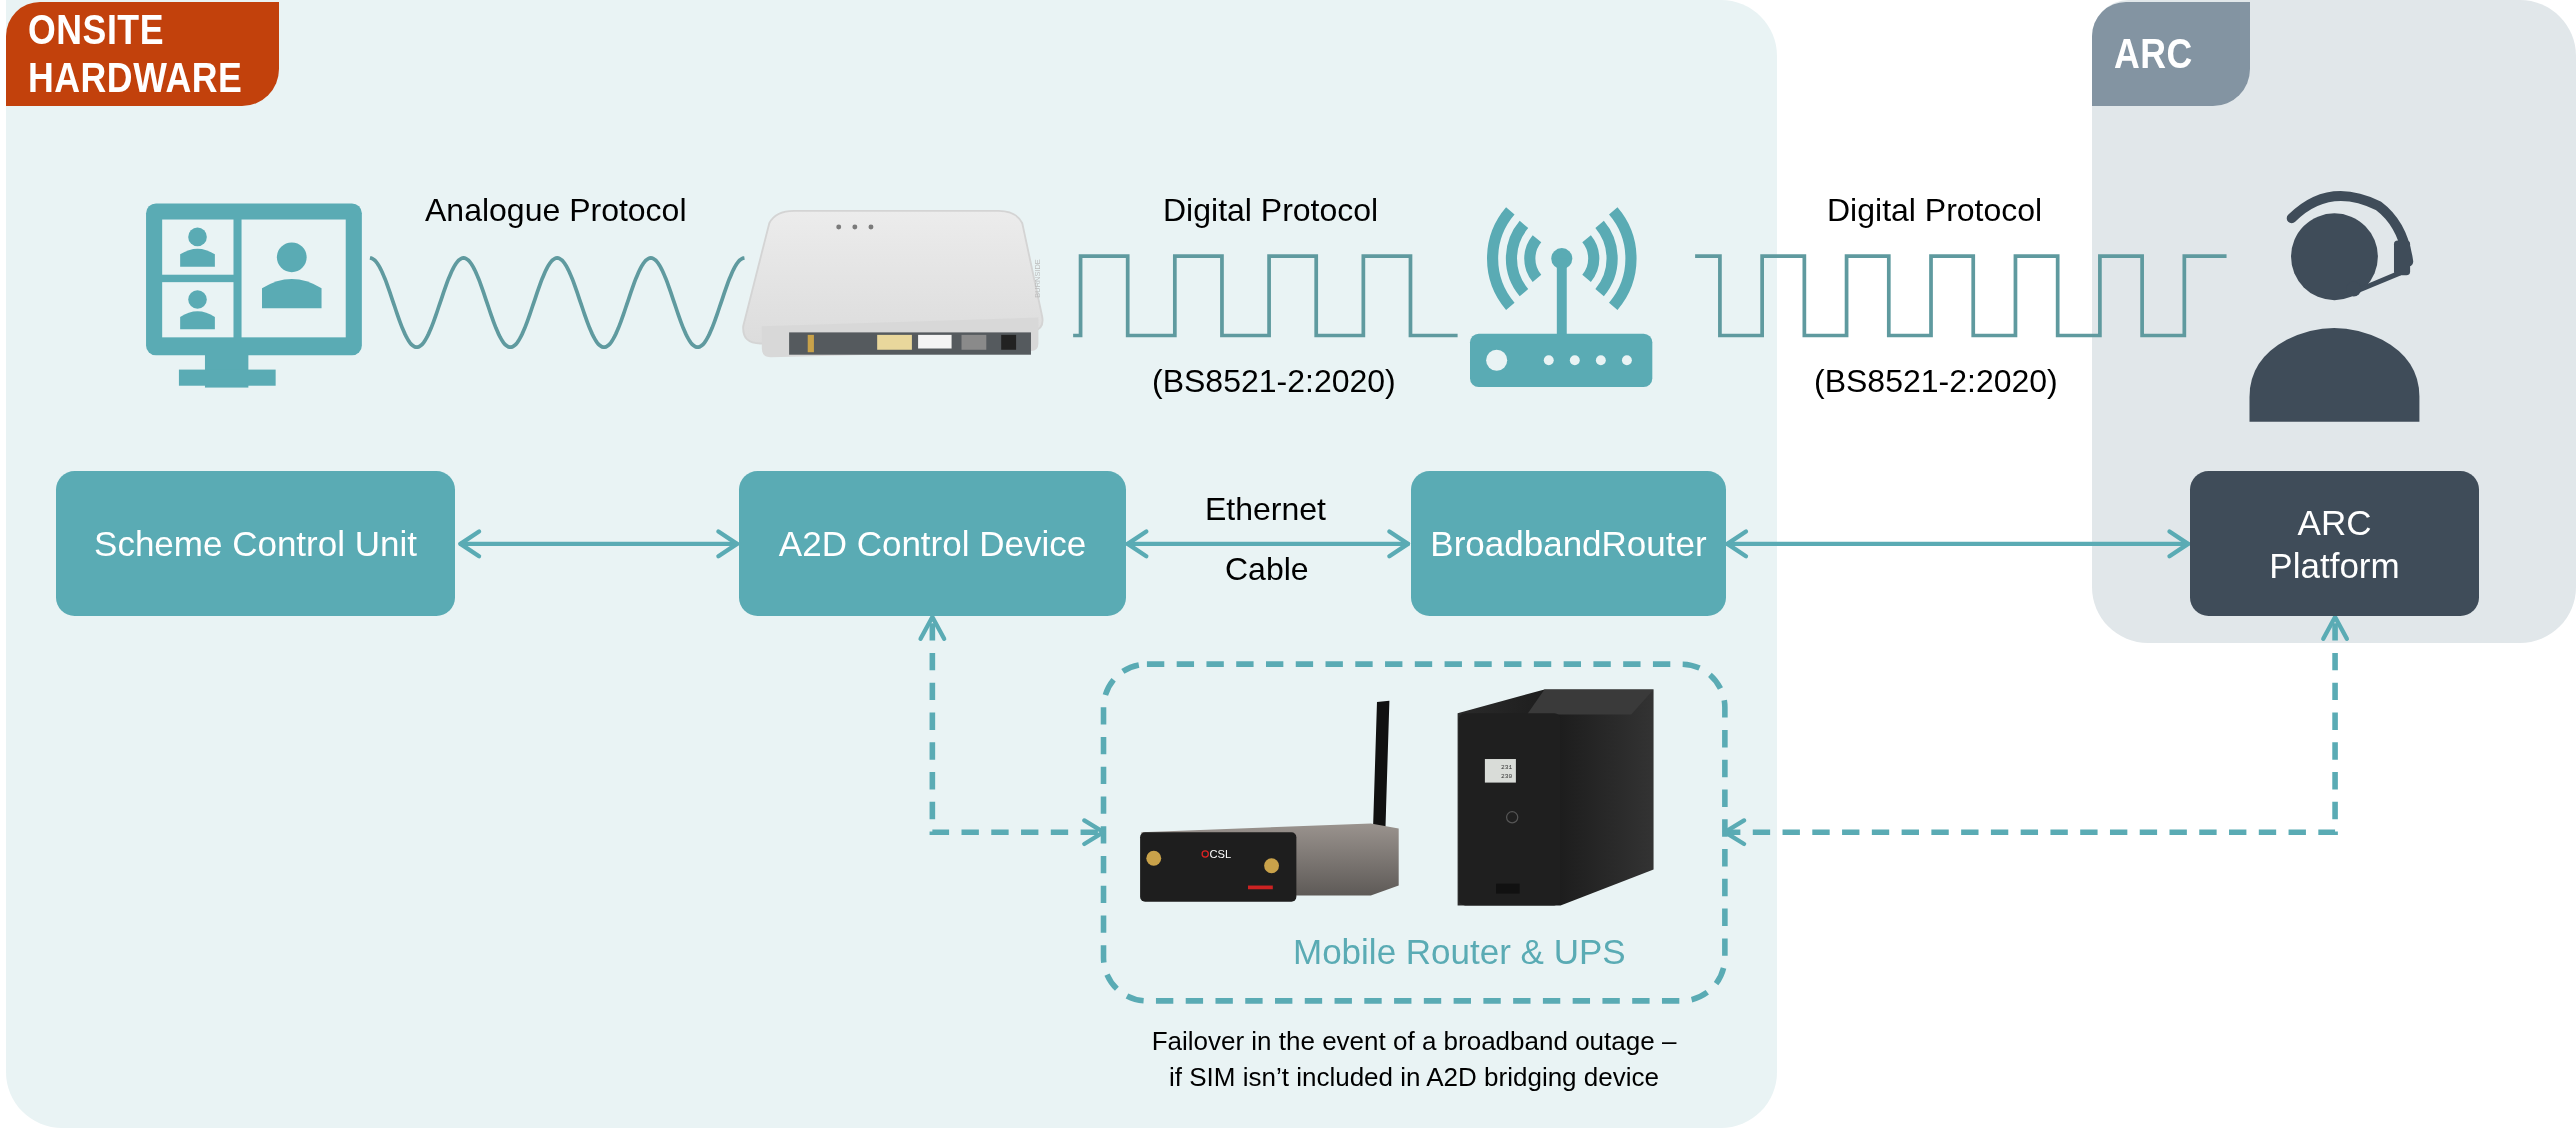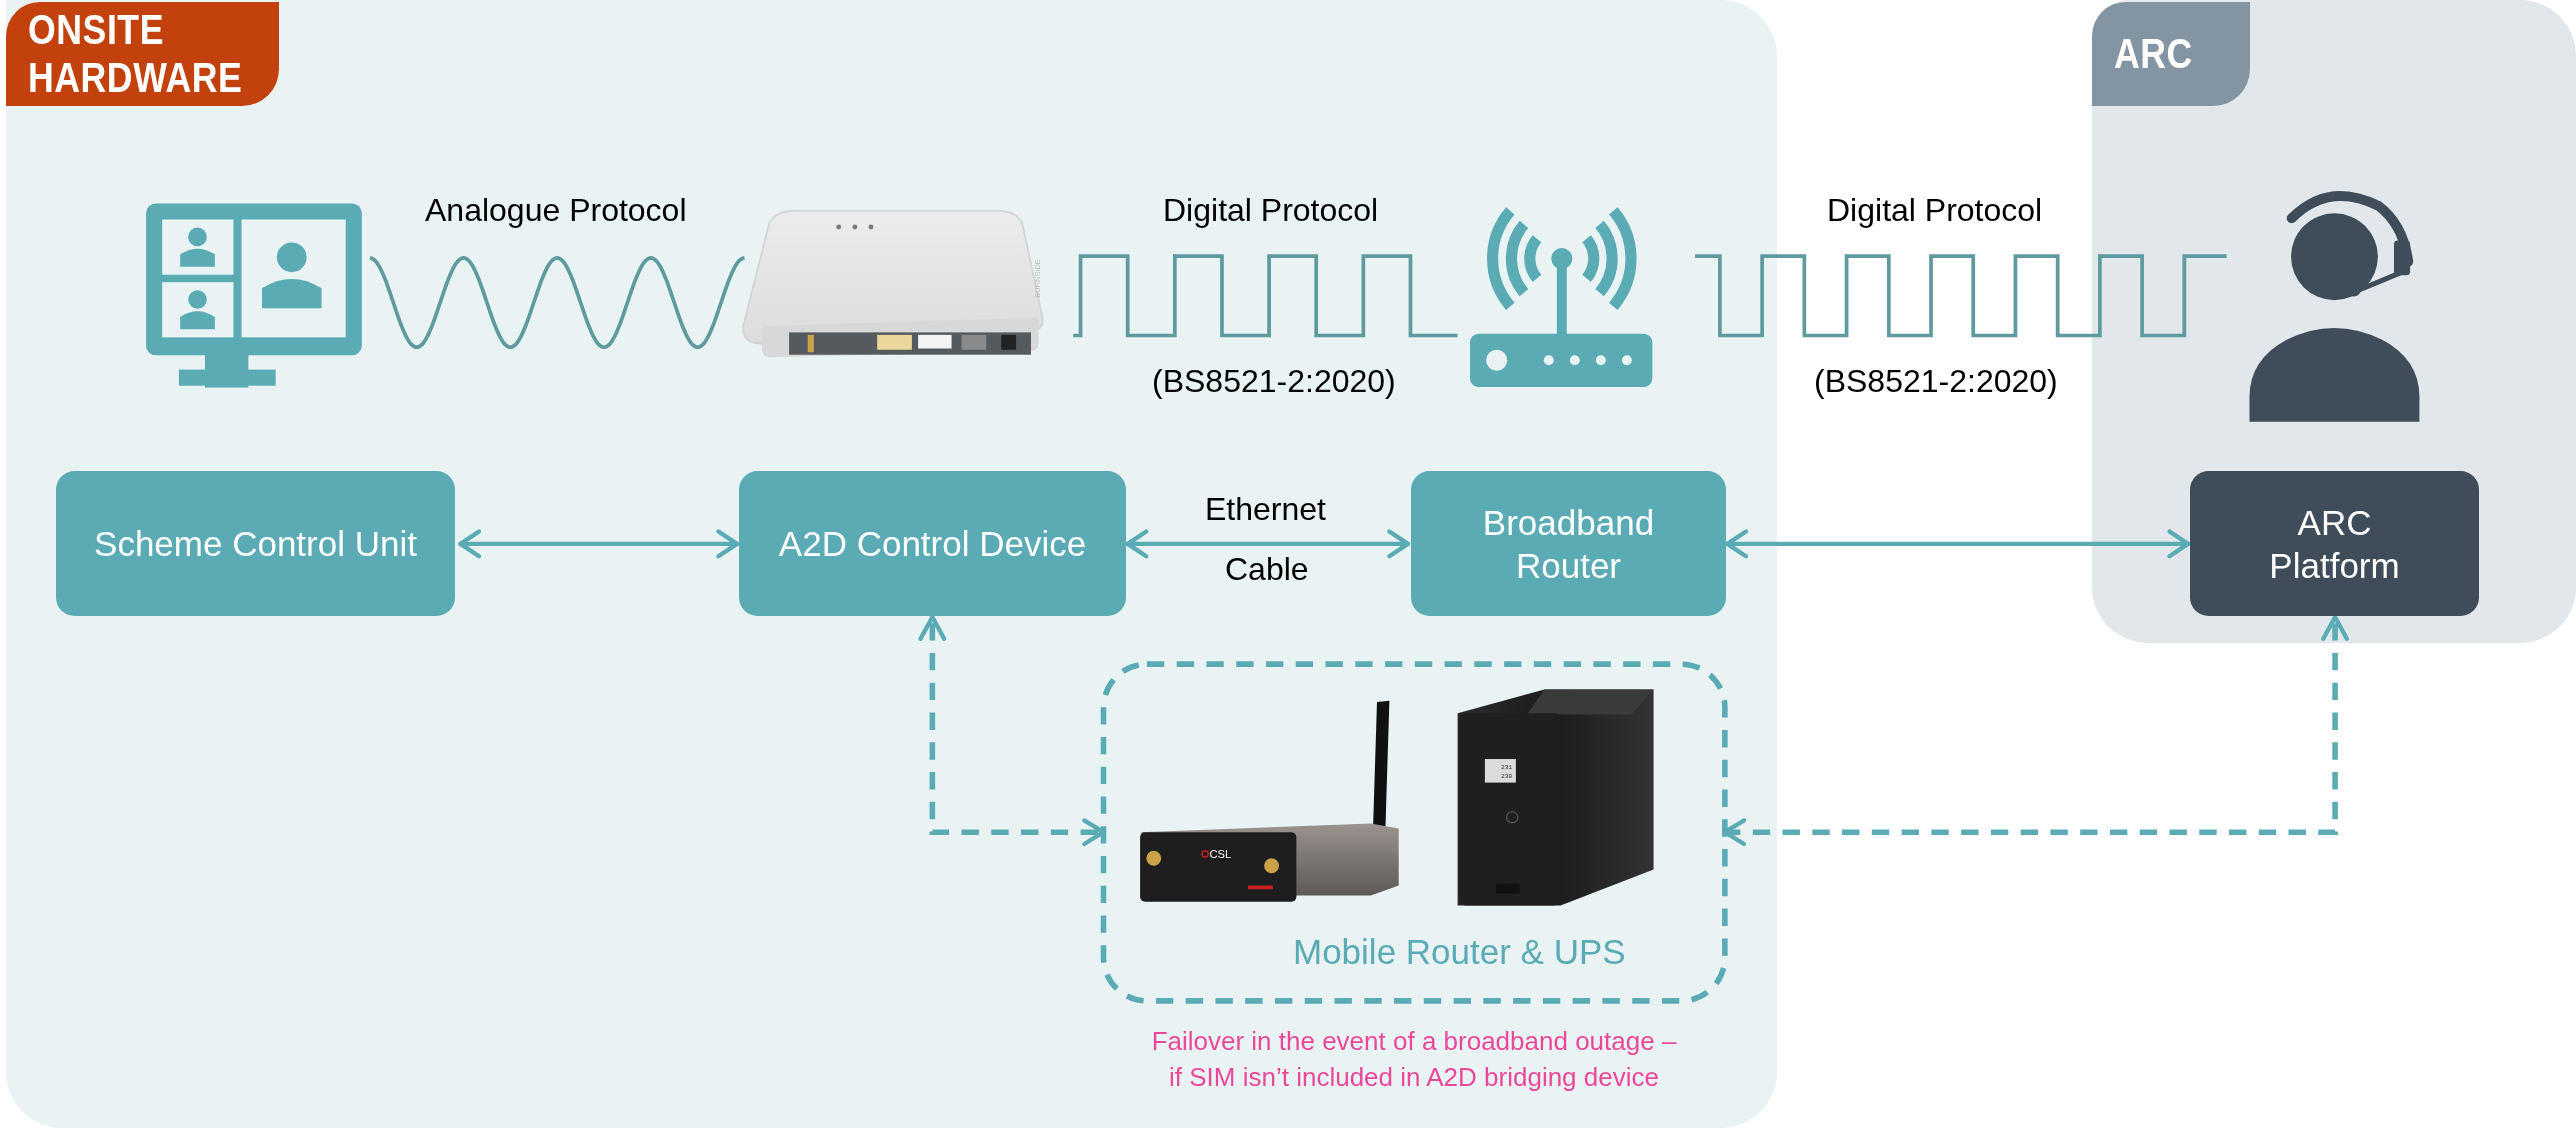--- a/index.html
+++ b/index.html
@@ -7,21 +7,21 @@
   .panel-onsite { position:absolute; left:6.2px; top:0; width:1771px; height:1128px; background:#e9f3f4; border-radius:0 56px 56px 56px; }
   .panel-arc { position:absolute; left:2092px; top:0; width:484px; height:643px; background:#e1e7ea; border-radius:37px 56px 56px 56px; }
   .tag { position:absolute; top:1.9px; height:104px; color:#fff; font-family:"Liberation Sans", sans-serif; font-weight:bold; font-size:42px; display:flex; align-items:center; padding-left:22px; box-sizing:border-box; letter-spacing:0.6px; transform-origin:left center; }
   .tag-onsite { left:6.2px; width:273px; background:#c2410c; border-radius:34px 0 37px 0; }
   .tag-arc { left:2092px; width:158px; background:#8394a2; border-radius:34px 0 37px 0; }
   .label { position:absolute; color:#000000; font-size:32px; white-space:nowrap; text-align:center; }
   .box { position:absolute; color:#fff; font-size:35px; display:flex; align-items:center; justify-content:center; text-align:center; border-radius:18.6px; line-height:43px; }
   .box.teal { background:#5aabb4; }
   .box.dark { background:#3f4c59; }
   svg.layer { position:absolute; left:0; top:0; }
-  .caption { position:absolute; color:#ec4899; font-size:26px; text-align:center; line-height:36px; }
+  .caption { position:absolute; color:#000000; font-size:26px; text-align:center; line-height:36px; }
   .mob-label { position:absolute; color:#5aabb4; font-size:35px; white-space:nowrap;margin-left:40px; }
 </style>
 </head>
 <body>
 
 <div class="panel-onsite"></div>
 <div class="panel-arc"></div>
 
 <div class="tag tag-onsite">
     <span style="display:inline-block;transform:scaleX(0.85);transform-origin:left center;">ONSITE HARDWARE</span>
@@ -163,21 +163,21 @@
 <div class="label" style="left:1152px; top:363px;">(BS8521-2:2020)</div>
 <div class="label" style="left:1827px; top:192px;">Digital Protocol</div>
 <div class="label" style="left:1814px; top:363px;">(BS8521-2:2020)</div>
 
 <div class="box teal" style="left:56px; top:471px; width:399px; height:145px;">
   <span>Scheme Control Unit</span>
 </div>
 <div class="box teal" style="left:739px; top:471px; width:387px; height:145px;">
   <span>A2D Control Device</span>
 </div>
-<div class="box teal" style="left:1411px; top:471px; width:315px; height:145px; flex-direction:column;">
+<div class="box teal" style="left:1411px; top:471px; width:315px; height:145px; ">
   <span>Broadband</span>
   <span>Router</span>
 </div>
 <div class="box dark" style="left:2190px; top:471px; width:289px; height:145px; flex-direction:column;">
   <span>ARC</span>
   <span>Platform</span>
 </div>
 
 <div class="label" style="left:1205px; top:491px;">Ethernet</div>
 <div class="label" style="left:1225px; top:551px;">Cable</div>

